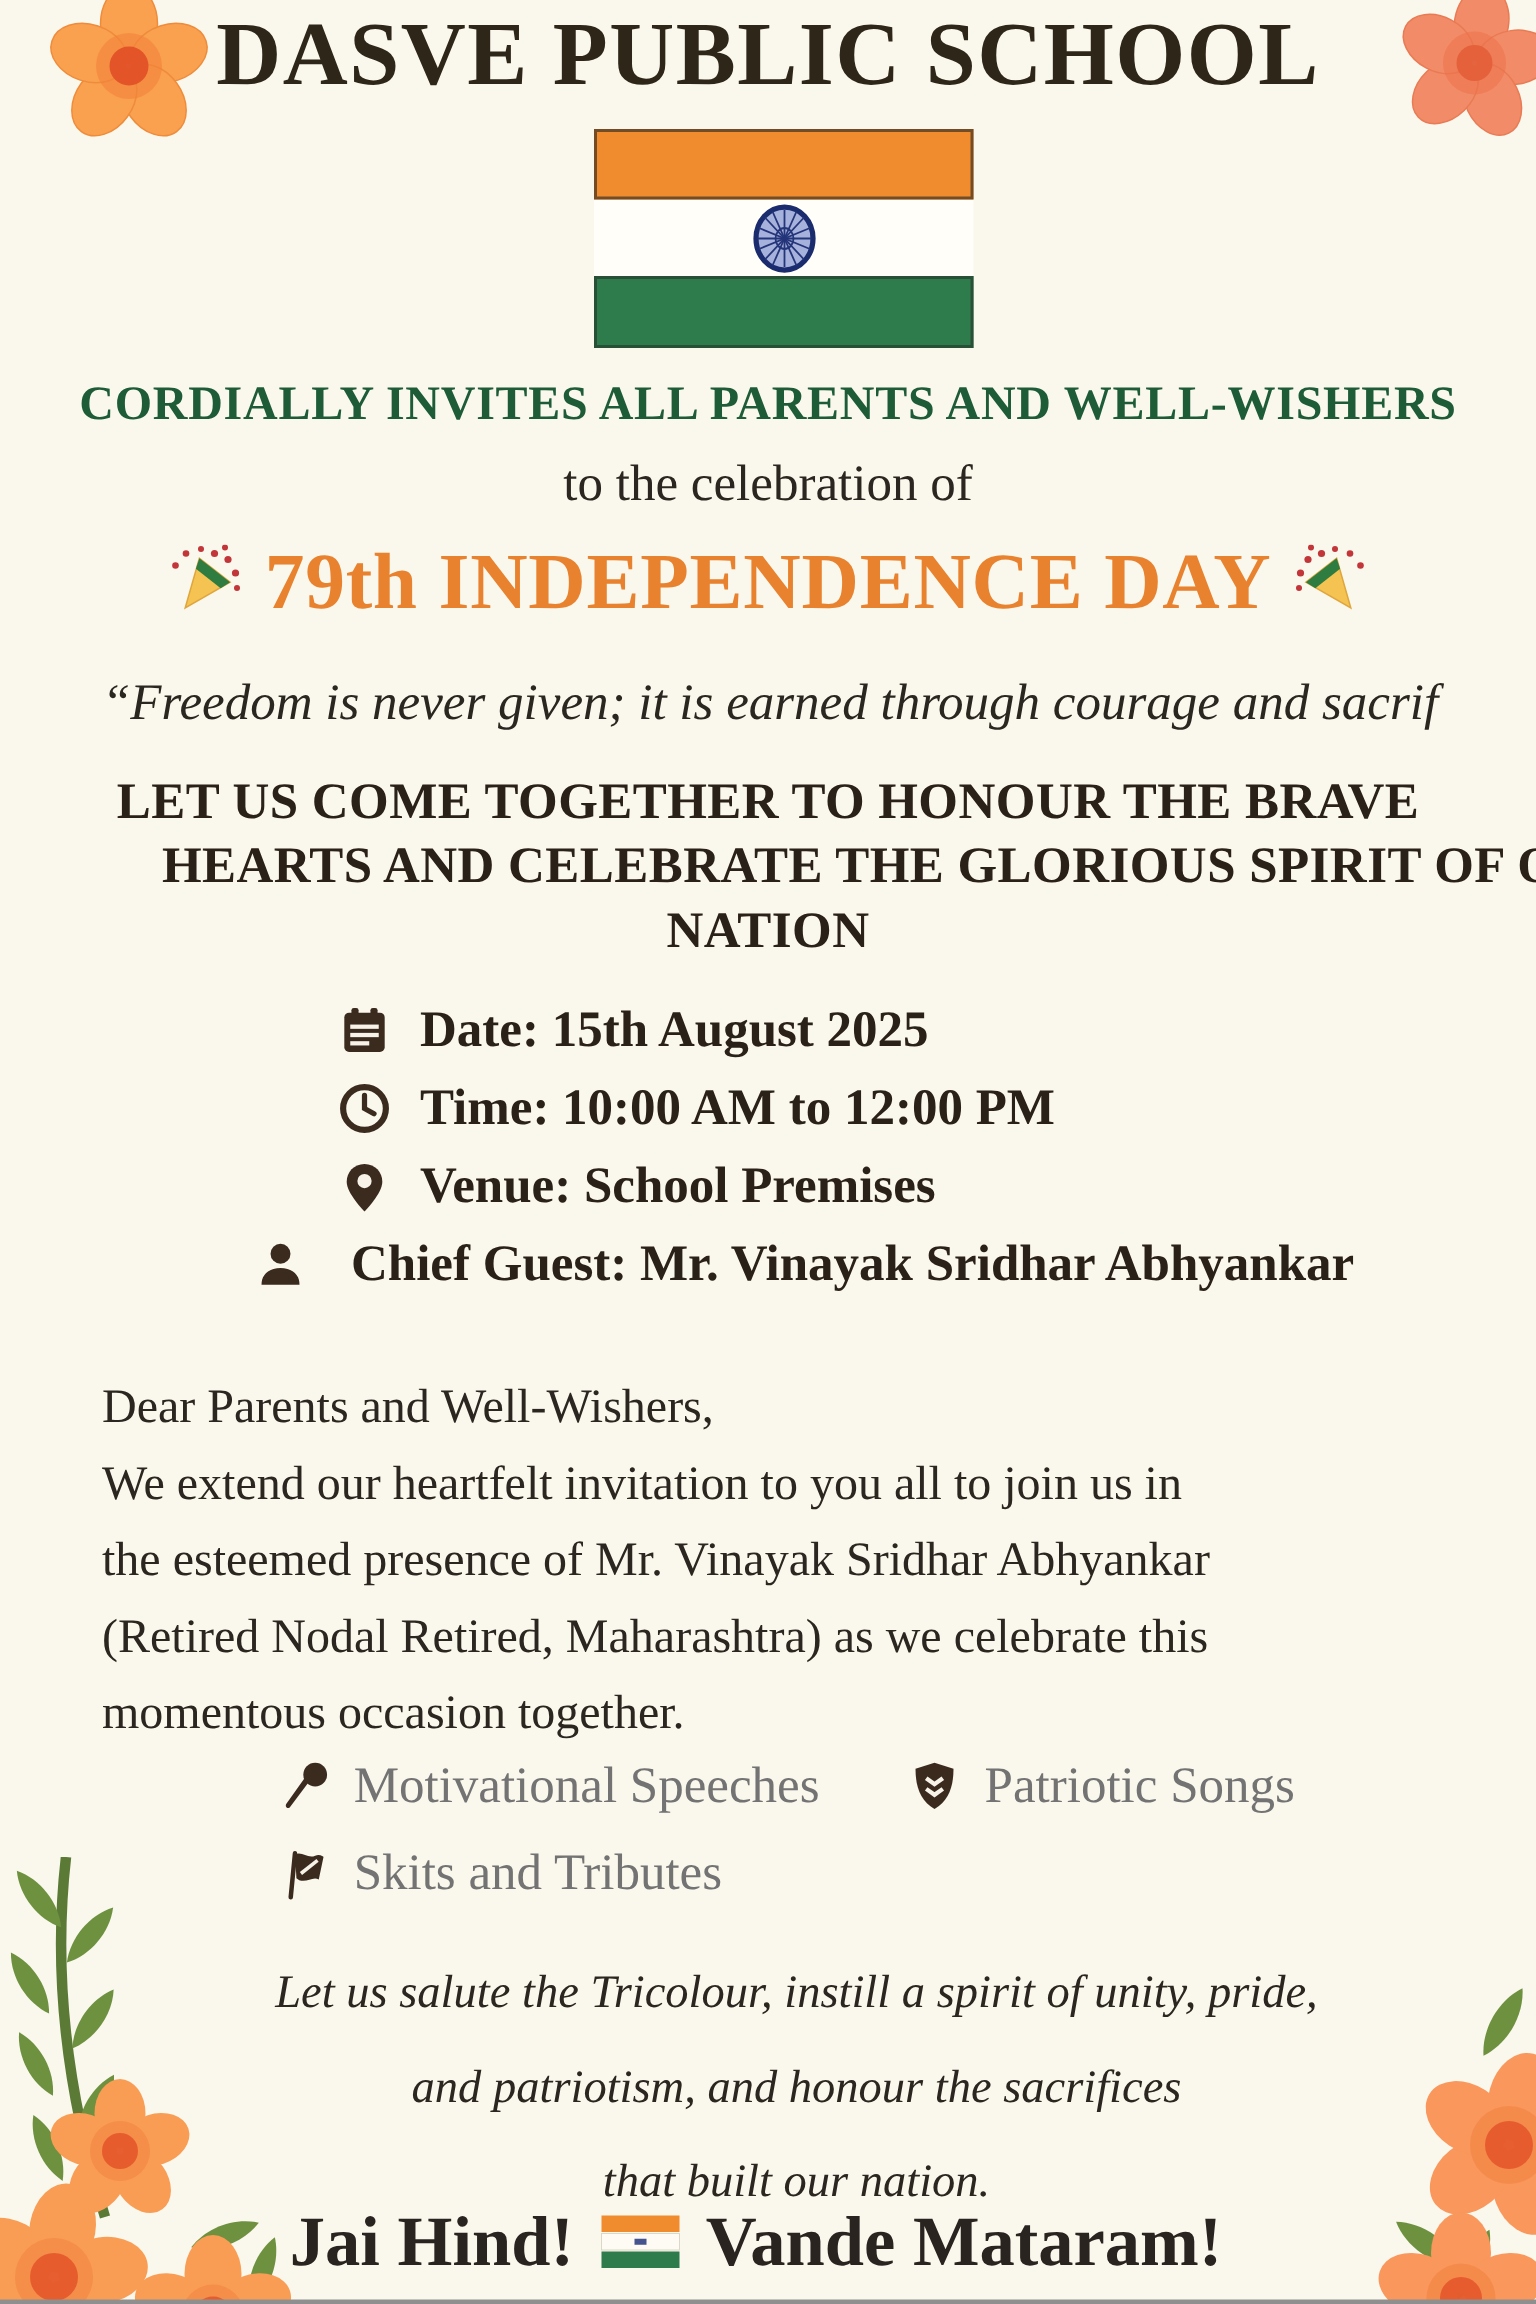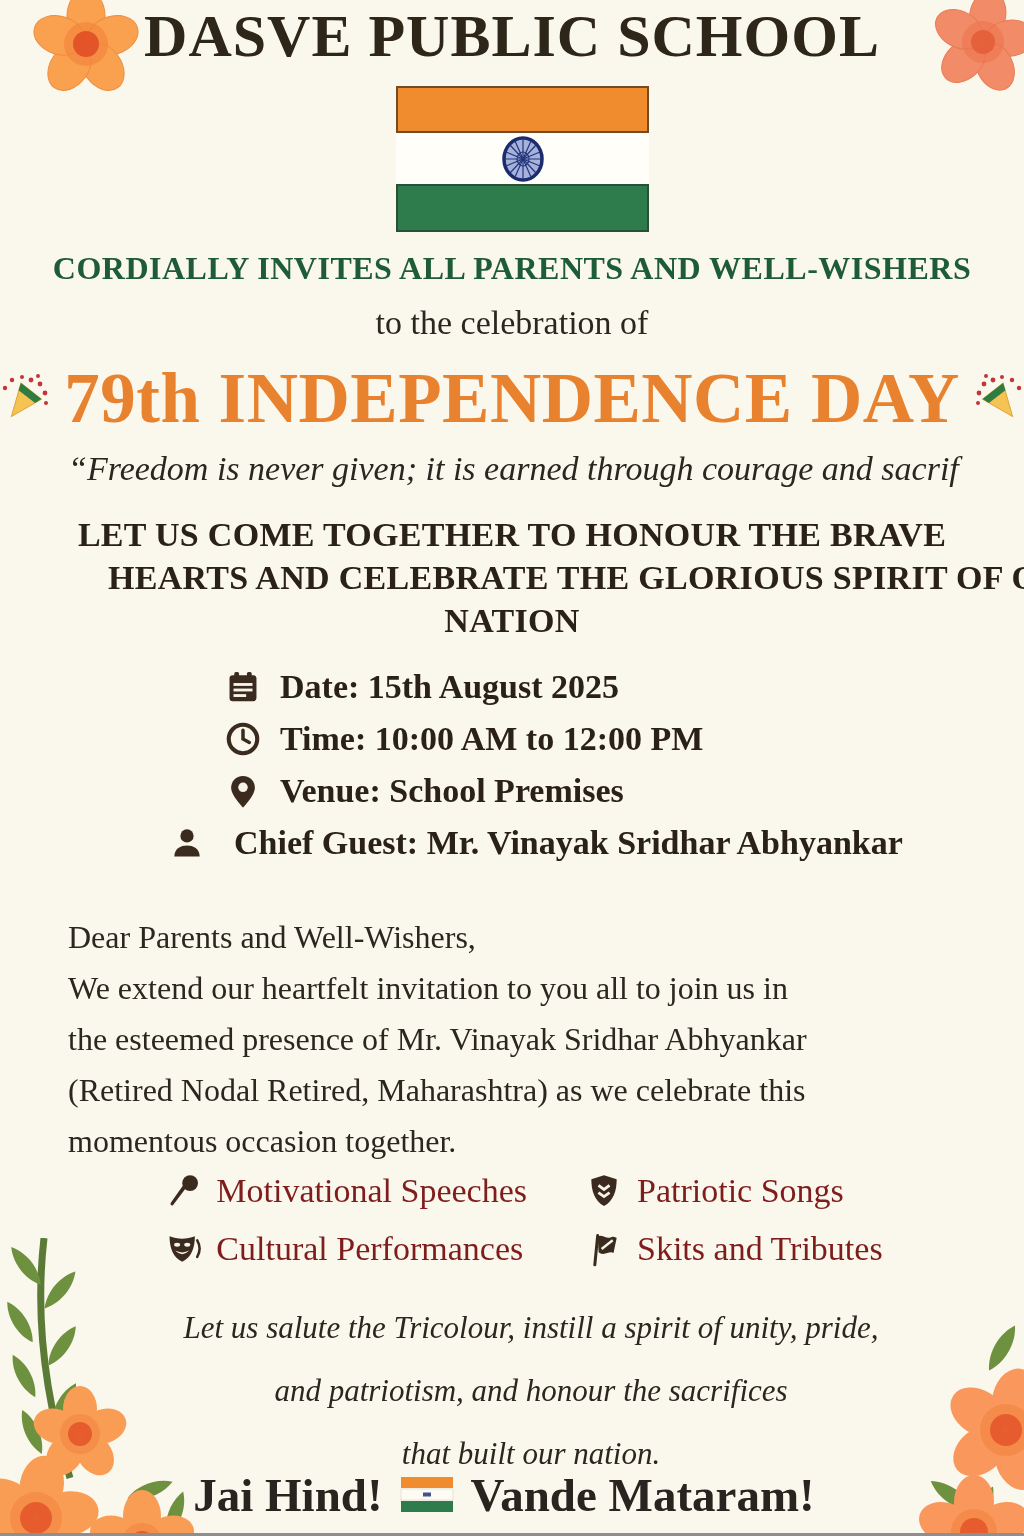--- a/index.html
+++ b/index.html
@@ -17,39 +17,39 @@
   .flag{top:86px;left:396px;width:253px;height:146px;background:#FFFEF8;}
   .flag-stripe{position:absolute;left:0;right:0;box-sizing:border-box;}
   .flag-saffron{top:0;height:47px;background:#F18C2E;border:2px solid rgba(70,55,35,.75);}
   .flag-green{bottom:0;height:48px;background:#2E7B4B;border:2px solid rgba(40,70,50,.8);}
   .chakra{position:absolute;left:50%;top:50%;transform:translate(-50%,-50%);}
 
   .invite-line{top:250px;font-size:32px;font-weight:bold;color:#1E5C38;letter-spacing:.5px;}
   .celebration-line{top:304px;font-size:34px;}
 
   .event-title-row{top:358px;left:0;right:0;display:flex;justify-content:center;align-items:center;gap:14px;}
-  .event-title{font-size:71px;font-weight:bold;color:#E8822E;letter-spacing:.5px;}
+  .event-title{font-size:53px;font-weight:bold;color:#E8822E;letter-spacing:.5px;}
 
   .quote{top:450px;left:55px;font-style:italic;font-size:34px;color:#2A2620;}
 
   .caps{font-weight:bold;font-size:34px;color:#2A2118;letter-spacing:.3px;}
   .caps1{top:516px;}
   .caps2{top:559px;left:95px;}
   .caps3{top:602px;}
 
   .details{top:668px;left:12px;width:100%;}
   .detail-row{display:flex;align-items:center;gap:18px;margin:0 0 14px 212px;
     font-size:34px;font-weight:bold;color:#2A2118;}
   .detail-row.chief{margin-left:156px;margin-top:6px;gap:28px;}
   .detail-icon{flex:0 0 auto;display:inline-flex;}
 
   .message{top:912px;left:55px;font-size:32px;line-height:51px;color:#2B2620;}
 
   .program{top:1172px;left:0;right:0;display:grid;grid-template-columns:auto auto;
-    justify-content:center;column-gap:58px;row-gap:20px;font-size:34px;color:#7f1d1d;padding-left:23px;}
+    justify-content:center;column-gap:58px;row-gap:20px;font-size:34px;color:#737373;padding-left:23px;}
   .program-item{display:flex;align-items:center;gap:14px;justify-self:start;}
 
   .closing{top:1296px;font-style:italic;font-size:31px;line-height:63px;color:#2B2620;margin-left:38px;}
 
   .footer{top:1468px;left:0;right:16px;display:flex;justify-content:center;align-items:center;
     gap:16px;font-size:47px;font-weight:bold;color:#2A2420;}
 
   .bottom-line{bottom:0;left:0;right:0;height:3px;background:#8f8f8f;}
 
   .deco{pointer-events:none;}
@@ -222,30 +222,20 @@
 
     <div class="program-item">
       <svg width="38" height="38" viewBox="0 0 24 24">
         <path d="M12,2 L20,4.5 C20,12 18,18 12,21.5 C6,18 4,12 4,4.5 Z" fill="#3B2B1E"></path>
         <path d="M8.5,8.5 L12,11 L15.5,8.5" fill="none" stroke="#F7F3E8" stroke-width="1.8"></path>
         <path d="M8.5,13 L12,15.5 L15.5,13" fill="none" stroke="#F7F3E8" stroke-width="1.8"></path>
       </svg>
       <span>Patriotic Songs</span>
     </div>
 
-    <div class="program-item">
-      <svg width="38" height="38" viewBox="0 0 24 24">
-        <path d="M3.5,4 C8.5,6 14.5,6 19.5,4 C19.5,11 17.5,17.5 11.5,20 C5.5,17.5 3.5,11 3.5,4 Z" fill="#3B2B1E"></path>
-        <ellipse cx="8.3" cy="9.3" rx="1.9" ry="1.2" fill="#F7F3E8"></ellipse>
-        <ellipse cx="14.7" cy="9.3" rx="1.9" ry="1.2" fill="#F7F3E8"></ellipse>
-        <path d="M7,13 Q11.5,17.5 16,13 Q11.5,15.3 7,13 Z" fill="#F7F3E8"></path>
-        <path d="M21,6.5 C23,10 23,13.5 21,17" fill="none" stroke="#3B2B1E" stroke-width="1.6" stroke-linecap="round"></path>
-      </svg>
-      <span>Cultural Performances</span>
-    </div>
 
     <div class="program-item">
       <svg width="38" height="38" viewBox="0 0 24 24">
         <path d="M6.2,22 L8,3.5" fill="none" stroke="#3B2B1E" stroke-width="1.9" stroke-linecap="round"></path>
         <path d="M8,4 C11,2.5 13.5,6 16.5,4.5 C18.5,3.6 20,5 20,5 L18,14.5 C15.5,13 13,16 9.8,14.8 L8.6,14 Z" fill="#3B2B1E"></path>
         <path d="M10.5,12 L17.5,6.5" fill="none" stroke="#F7F3E8" stroke-width="1.5"></path>
       </svg>
       <span>Skits and Tributes</span>
     </div>
   </div>

